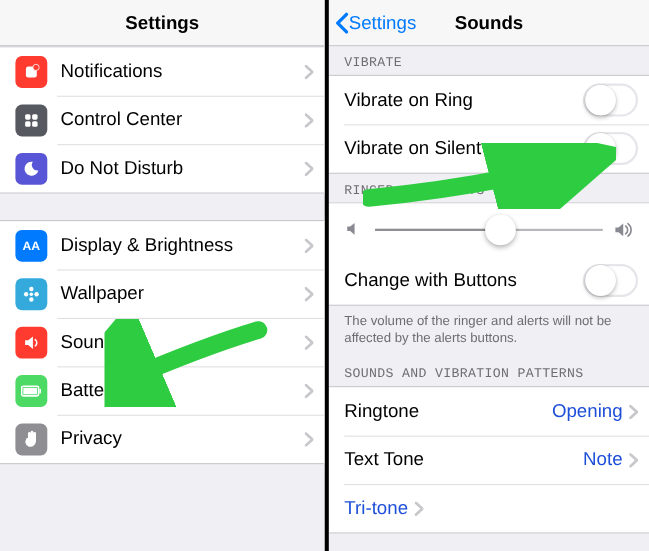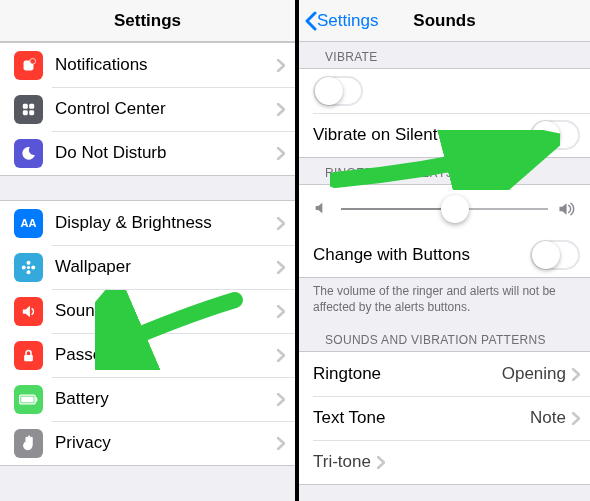--- a/index.html
+++ b/index.html
@@ -9,30 +9,30 @@
   .pane-left { width: 295px; }
   .divider { width: 4px; background: #000; }
   .pane-right { width: 291px; }
 
   .navbar { height: 42px; background: #f7f7f8; border-bottom: 1px solid #c8c7cc; display: flex; align-items: center; justify-content: center; position: relative; }
   .navbar .title { font-size: 17px; font-weight: 600; color: #000; }
   .navbar .back { position: absolute; left: 6px; display: flex; align-items: center; color: #007aff; font-size: 17px; }
   .navbar .back svg { width: 12px; height: 20px; fill: none; stroke: #007aff; stroke-width: 3; stroke-linecap: round; stroke-linejoin: round; }
 
   .group-spacer { height: 24px; }
-  .group-header { padding: 8px 26px 4px; font-size: 12px; color: #6d6d72; letter-spacing: .3px; text-transform: uppercase; }
+  .group-header { padding: 8px 14px 4px; font-size: 12px; color: #6d6d72; letter-spacing: .3px; text-transform: uppercase; font-family: Liberation Mono, monospace; }
   .group-footer { padding: 6px 14px 10px; font-size: 12px; color: #6d6d72; line-height: 1.3; }
 
   .list { background: #fff; border-top: 1px solid #c8c7cc; border-bottom: 1px solid #c8c7cc; }
   .cell { display: flex; align-items: center; height: 44px; padding: 0 10px 0 14px; position: relative; }
   .cell + .cell::before { content: ""; position: absolute; left: 14px; right: 0; top: 0; border-top: 1px solid #e0e0e4; }
   .pane-left .cell + .cell::before { left: 52px; }
   .cell .icon-box { width: 29px; height: 29px; border-radius: 6px; margin-right: 12px; display: flex; align-items: center; justify-content: center; flex-shrink: 0; }
   .cell .label { flex: 1; font-size: 17px; color: #000; }
-  .cell .detail { font-size: 17px; color: #404040; margin-right: 6px; }
+  .cell .detail { font-size: 17px; color: #1d4ed8; margin-right: 6px; }
   .cell .chev { width: 8px; height: 13px; }
   .cell .chev svg { display:block; width: 8px; height: 13px; fill: none; stroke: #c7c7cc; stroke-width: 2.5; stroke-linecap: round; stroke-linejoin: round; }
 
   .toggle { width: 50px; height: 30px; border-radius: 15px; background: #fff; border: 2px solid #e5e5ea; position: relative; flex-shrink: 0; }
   .toggle .knob { position: absolute; right: 0; top: -1px; width: 28px; height: 28px; border-radius: 50%; background: #fff; box-shadow: 0 2px 4px rgba(0,0,0,.25), 0 0 0 .5px rgba(0,0,0,.08); }
   .toggle.off .knob { left: 0; }
 
   .slider-cell { display: flex; align-items: center; height: 48px; padding: 0 14px; background: #fff; }
   .vol-icon { width: 18px; height: 18px; color: #898992; flex-shrink:0; }
   .slider { flex: 1; margin: 0 10px; position: relative; height: 30px; display:flex; align-items:center; }
@@ -149,34 +149,20 @@
             </svg>
           </div>
         <div class="label">Sounds</div>
         <div class="chev">
             <svg viewBox="0 0 8 13">
               <polyline points="1,1 7,6.5 1,12"></polyline>
             </svg>
           </div>
       </div>
       <div class="cell">
-        <div class="icon-box ic-red">
-            <svg width="15" height="15" viewBox="0 0 24 24" fill="#fff">
-              <rect x="5" y="11" width="14" height="10" rx="2"></rect>
-              <path d="M8 11V8a4 4 0 018 0v3" fill="none" stroke="#fff" stroke-width="2.5"></path>
-            </svg>
-          </div>
-        <div class="label">Passcode</div>
-        <div class="chev">
-            <svg viewBox="0 0 8 13">
-              <polyline points="1,1 7,6.5 1,12"></polyline>
-            </svg>
-          </div>
-      </div>
-      <div class="cell">
         <div class="icon-box ic-green">
             <svg width="19" height="13" viewBox="0 0 26 14" fill="#fff">
               <rect x="1" y="1" width="21" height="12" rx="2" fill="none" stroke="#fff" stroke-width="2"></rect>
               <rect x="3" y="3" width="17" height="8"></rect>
               <rect x="23" y="4" width="2" height="6" rx="1"></rect>
             </svg>
           </div>
         <div class="label">Battery</div>
         <div class="chev">
             <svg viewBox="0 0 8 13">
@@ -209,20 +195,21 @@
             <polyline points="10,2 2,10 10,18"></polyline>
           </svg>
         <span>Settings</span>
       </div>
       <div class="title">Sounds</div>
     </div>
 
     <div class="group-header">VIBRATE</div>
     <div class="list">
       <div class="cell">
+        <div class="label">Vibrate on Ring</div>
         <div class="toggle off">
             <div class="knob"></div>
           </div>
       </div>
       <div class="cell">
         <div class="label">Vibrate on Silent</div>
         <div class="toggle off">
             <div class="knob"></div>
           </div>
       </div>

